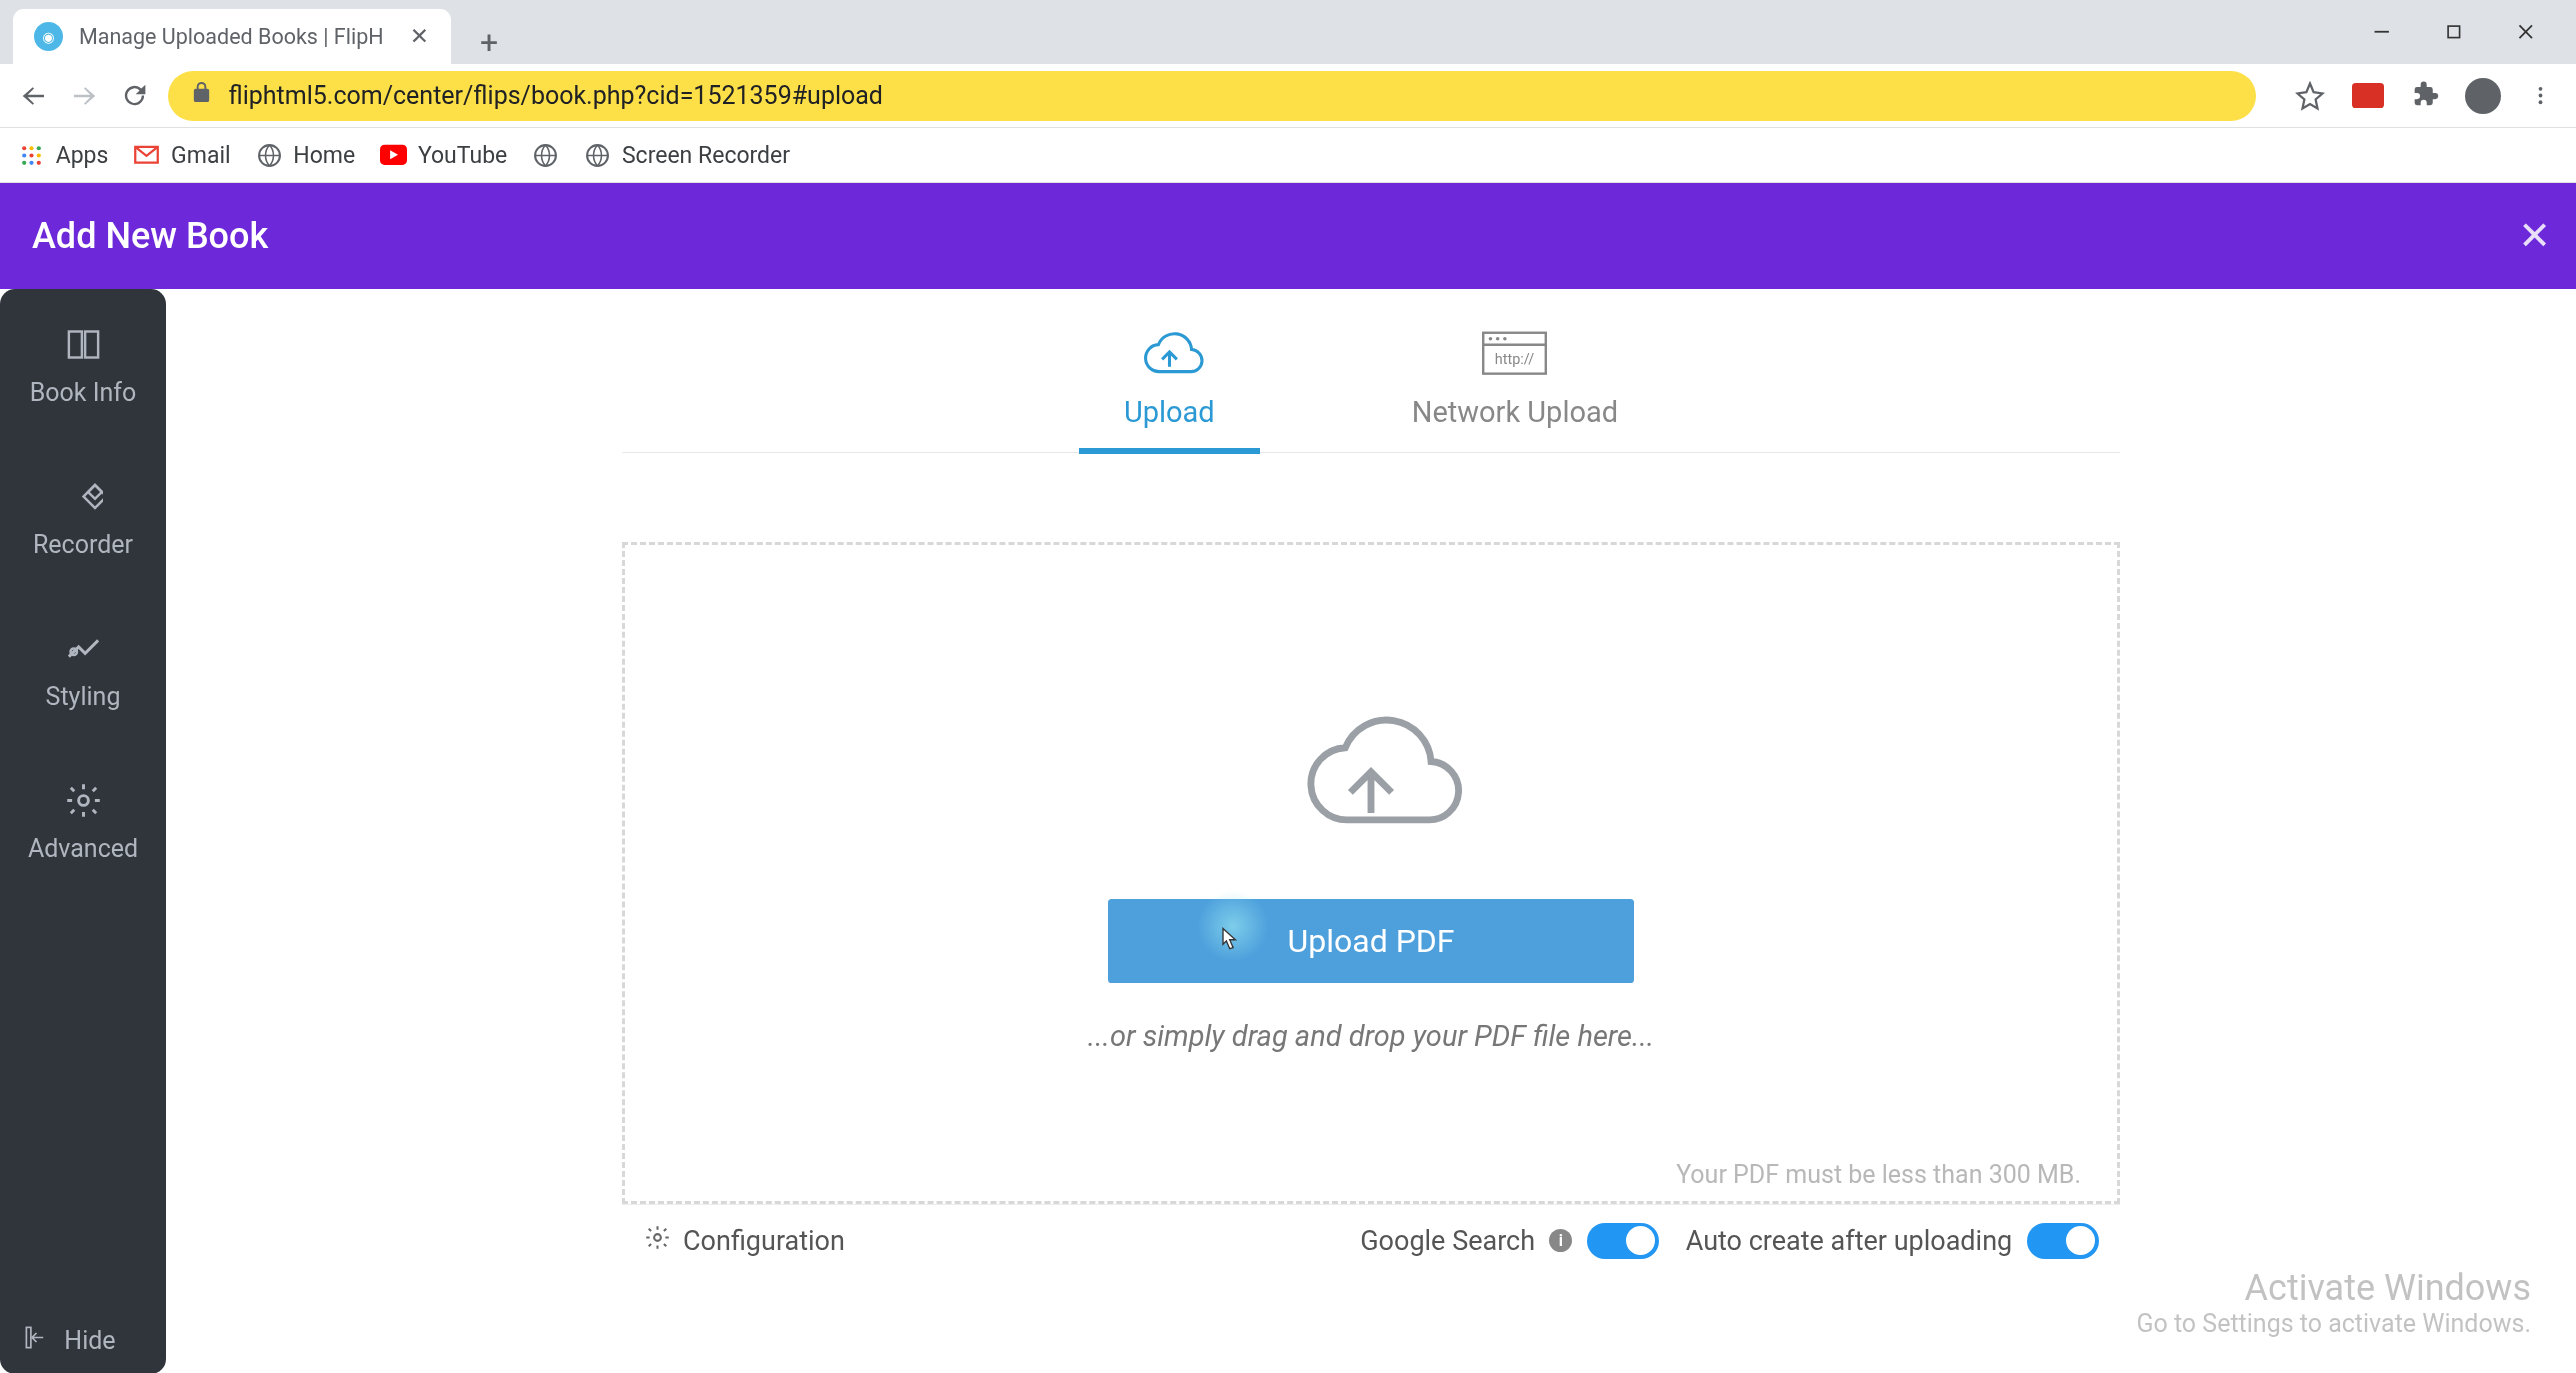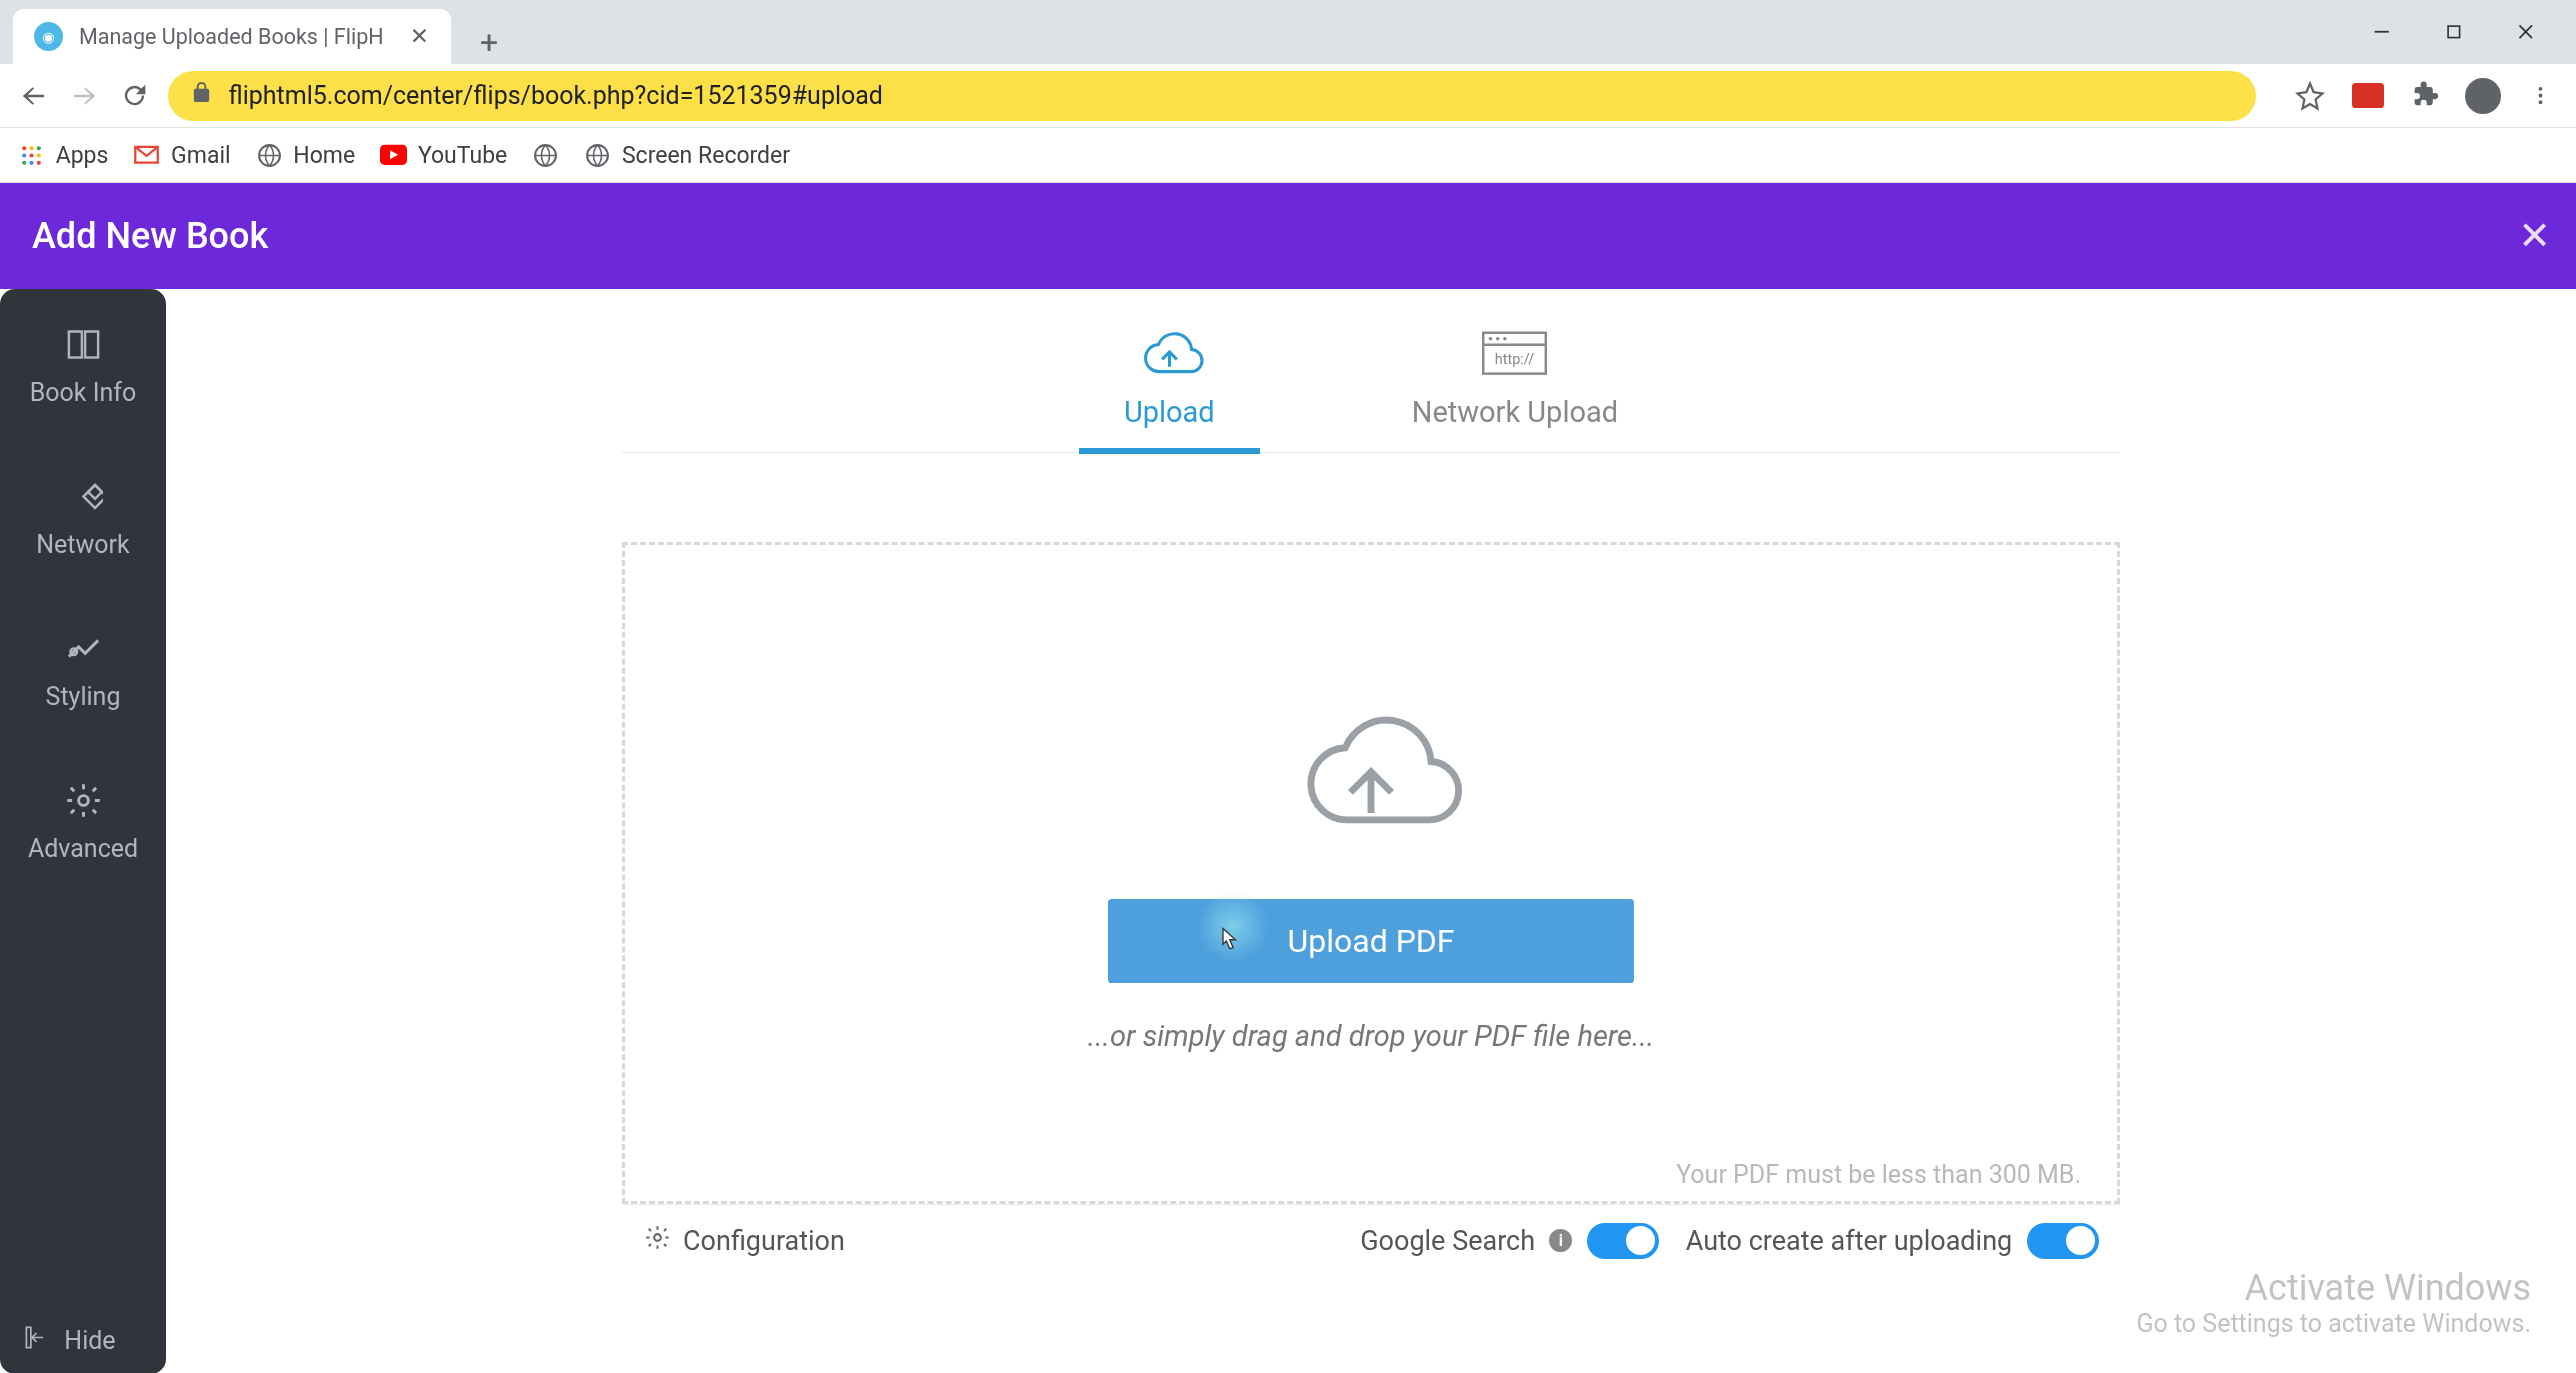--- a/index.html
+++ b/index.html
@@ -572,21 +572,21 @@
       </span>
       <span>Book Info</span>
     </div>
     <div class="sidebar-item">
       <span class="sidebar-icon">
         <svg width="39" height="39" viewBox="0 0 24 24">
             <rect x="12" y="2" width="10" height="10" transform="rotate(45 12 12)" fill="none" stroke="#b0b6bf" stroke-width="1.5"></rect>
             <rect x="12" y="2" width="6" height="6" transform="rotate(45 12 12)" fill="none" stroke="#b0b6bf" stroke-width="1.5"></rect>
           </svg>
       </span>
-      <span>Network</span>
+      <span>Recorder</span>
     </div>
     <div class="sidebar-item">
       <span class="sidebar-icon">
         <svg width="39" height="39" viewBox="0 0 24 24">
             <path d="M3 17l6-6 4 4 8-8" fill="none" stroke="#b0b6bf" stroke-width="1.8"></path>
             <circle cx="6" cy="14" r="2" fill="none" stroke="#b0b6bf" stroke-width="1.5"></circle>
           </svg>
       </span>
       <span>Styling</span>
     </div>

